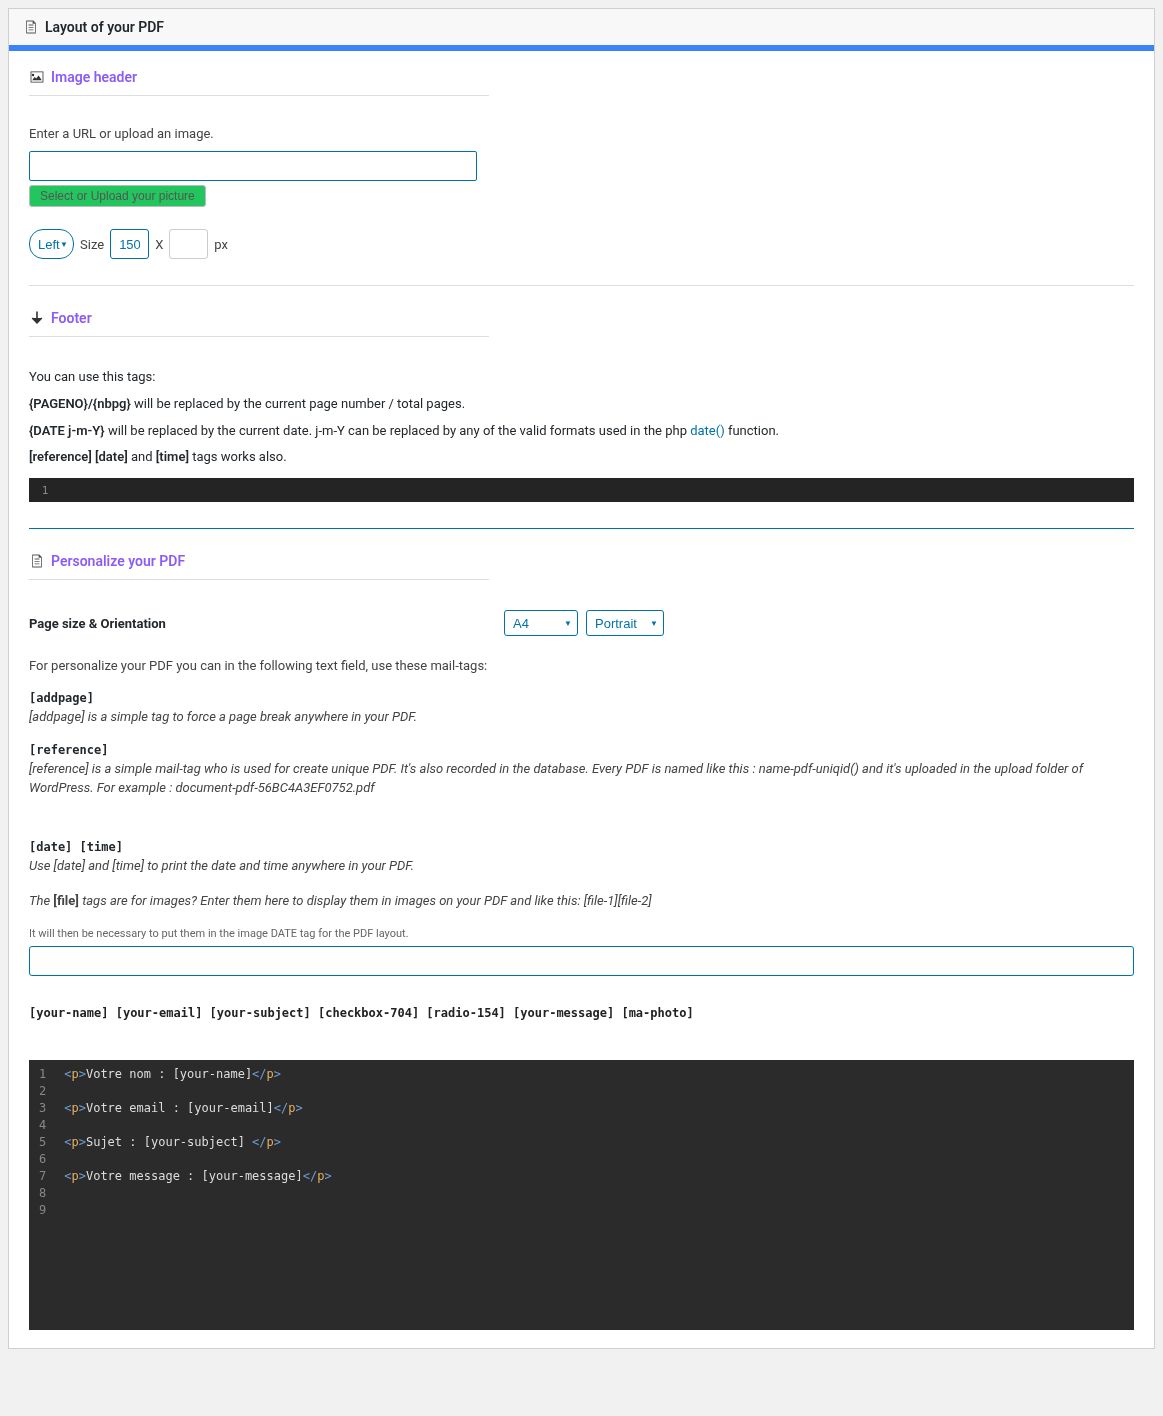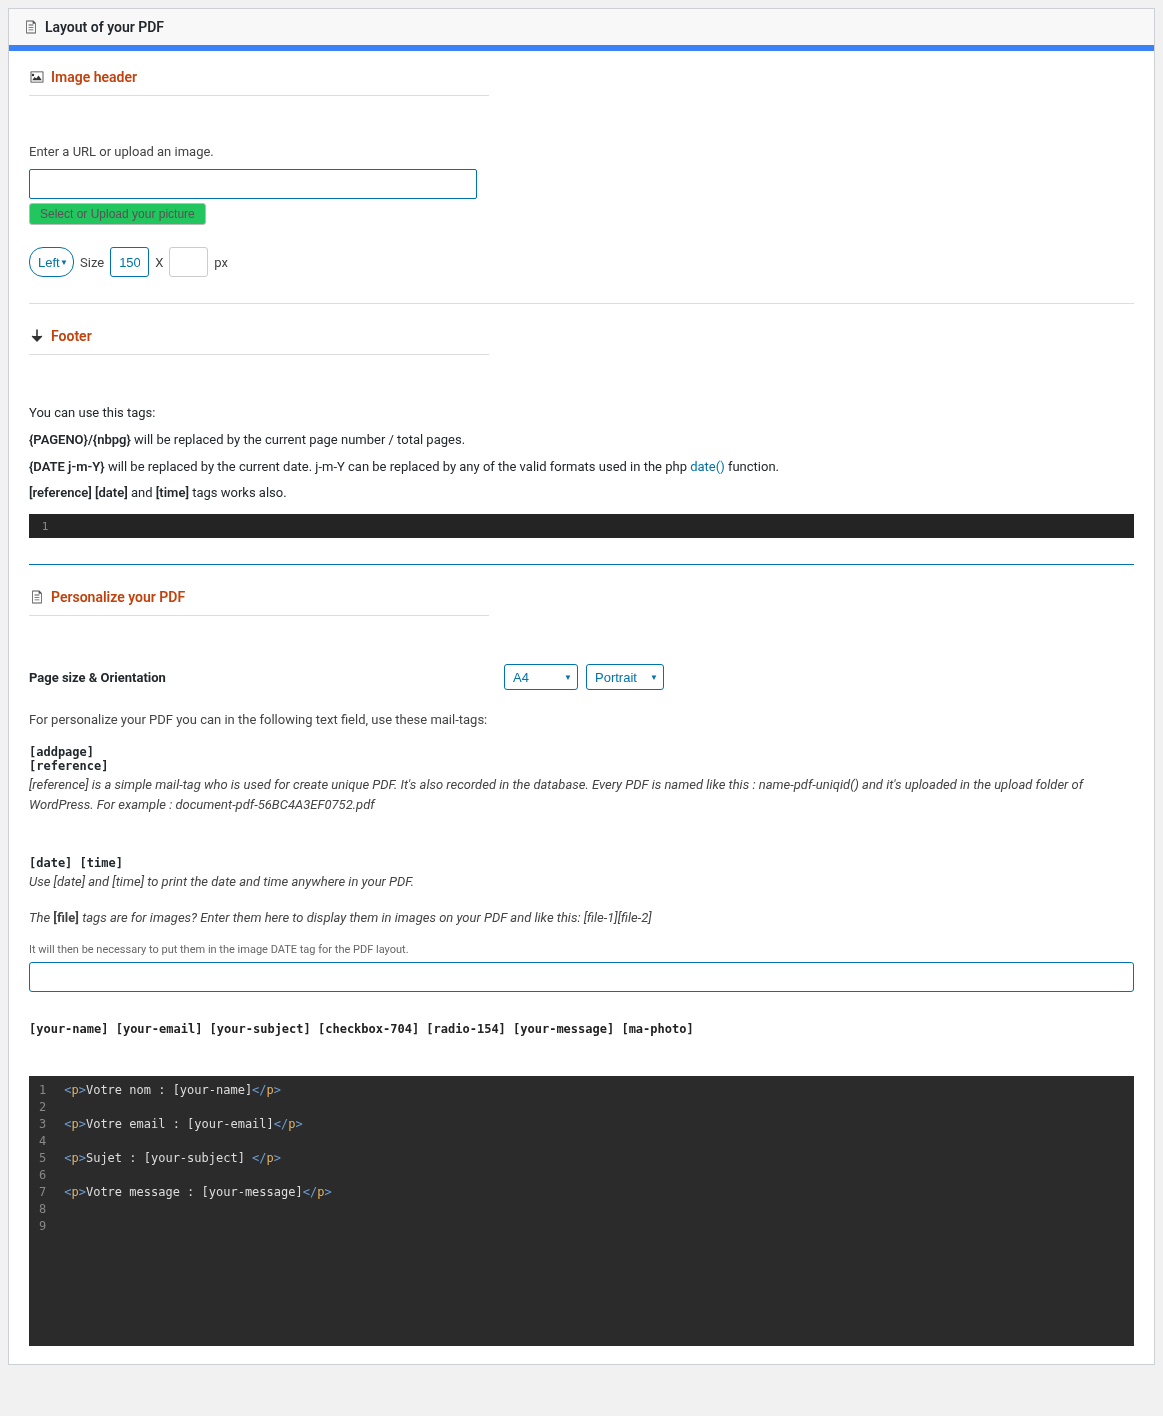--- a/index.html
+++ b/index.html
@@ -36,23 +36,23 @@
   margin-bottom: 26px;
 }
 .section-title {
   font-size: 14px;
   font-weight: 600;
   display: flex;
   align-items: center;
   gap: 6px;
   padding-bottom: 10px;
   border-bottom: 1px solid #ddd;
-  margin-bottom: 48px;
+  margin-bottom: 30px;
   width: 460px;
-  color: #c2410c;
+  color: #8b5cf6;
 }
 .icon-svg { width: 16px; height: 16px; flex-shrink: 0; }
 .desc { font-size: 13px; color: #444; margin-bottom: 10px; }
 .url-input {
   width: 448px;
   height: 30px;
   padding: 3px 8px;
   border: 1px solid #0073aa;
   border-radius: 2px;
   font-size: 13px;
@@ -272,20 +272,21 @@
           <span class="sel-wrap"><select class="sel-mid sel-appearance" style="width:74px"><option>A4</option></select></span>
           <span class="sel-wrap"><select class="sel-mid sel-appearance" style="width:78px"><option>Portrait</option></select></span>
         </div>
       </div>
 
       <div class="desc">For personalize your PDF you can in the following text field, use these mail-tags:</div>
 
       <div class="two-col">
         <div class="col">
           <div class="taglabel">[addpage]</div>
+          <div class="tagdesc">[addpage] is a simple tag to force a page break anywhere in your PDF.</div>
           <div class="taglabel">[reference]</div>
           <div class="tagdesc">[reference] is a simple mail-tag who is used for create unique PDF. It's also recorded in the database. Every PDF is named like this : name-pdf-uniqid() and it's uploaded in the upload folder of WordPress. For example : document-pdf-56BC4A3EF0752.pdf</div>
         </div>
         <div class="col">
           <div class="taglabel">[date] [time]</div>
           <div class="tagdesc">Use [date] and [time] to print the date and time anywhere in your PDF.</div>
           <div class="tagdesc" style="font-style:italic">
             <span>The </span><b style="font-style:normal">[file]</b><span> tags are for images? Enter them here to display them in images on your PDF and like this: [file-1][file-2]</span>
           </div>
           <div class="small-note">It will then be necessary to put them in the image DATE tag for the PDF layout.</div>

